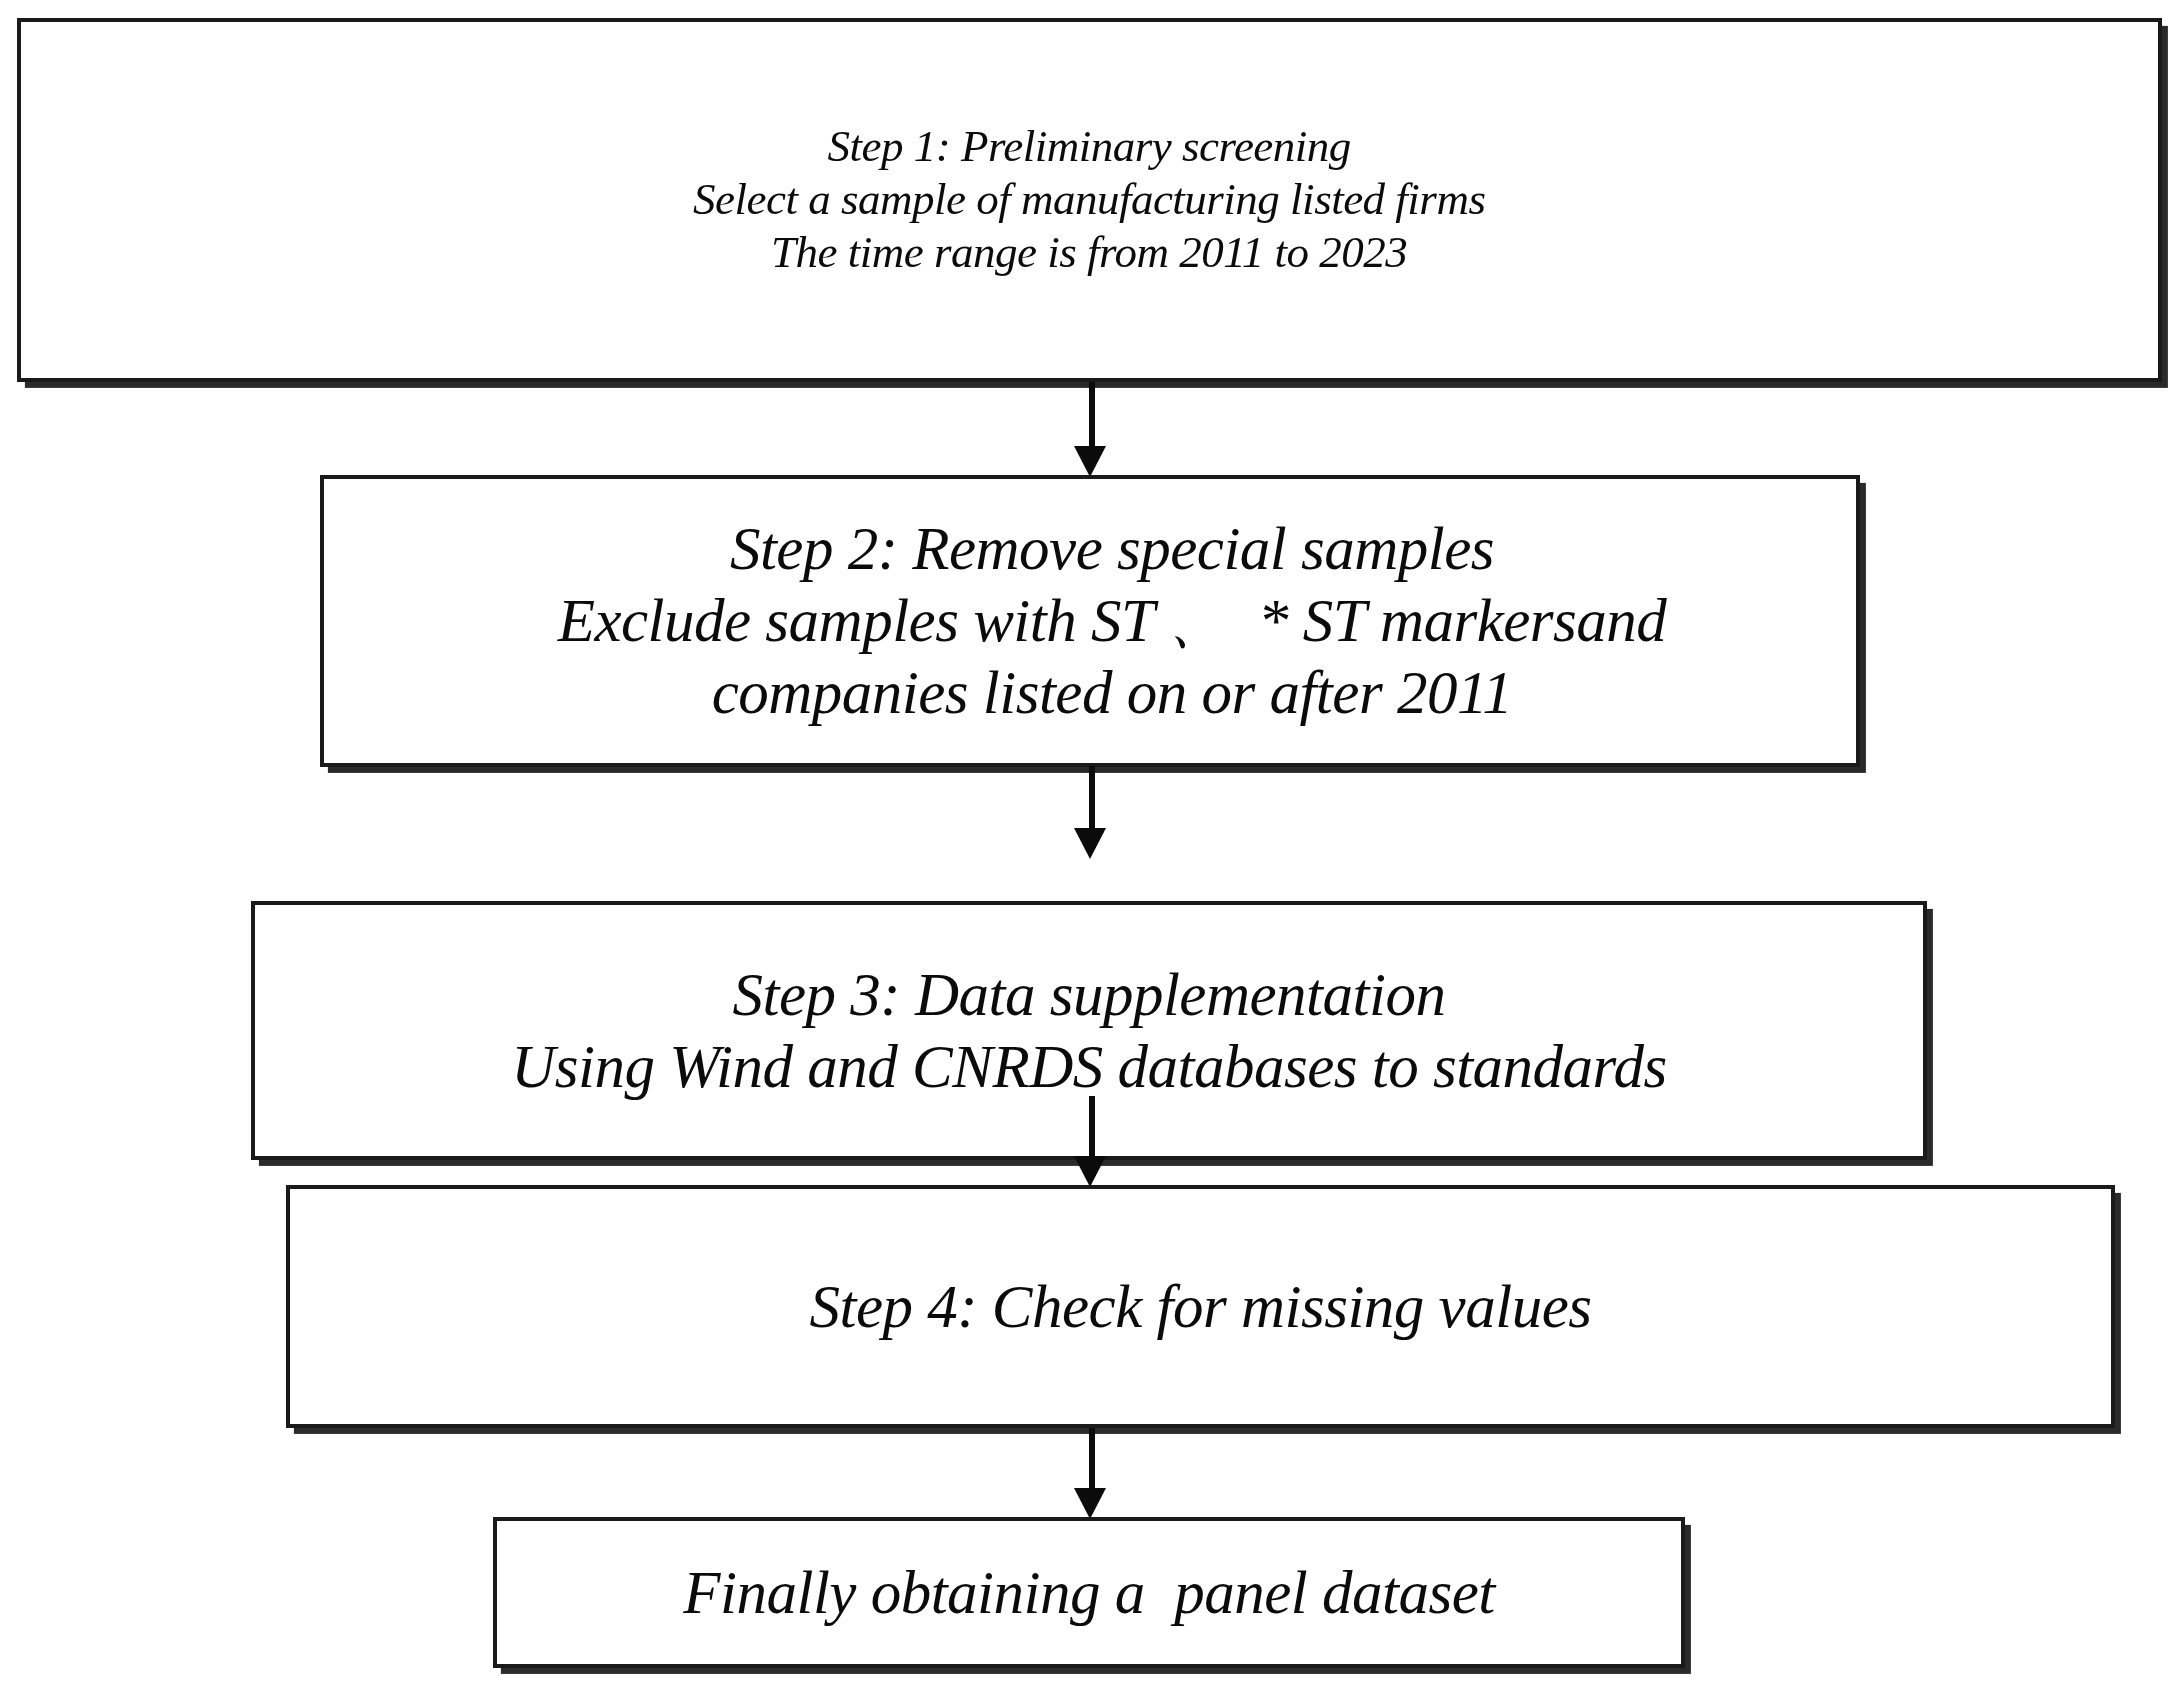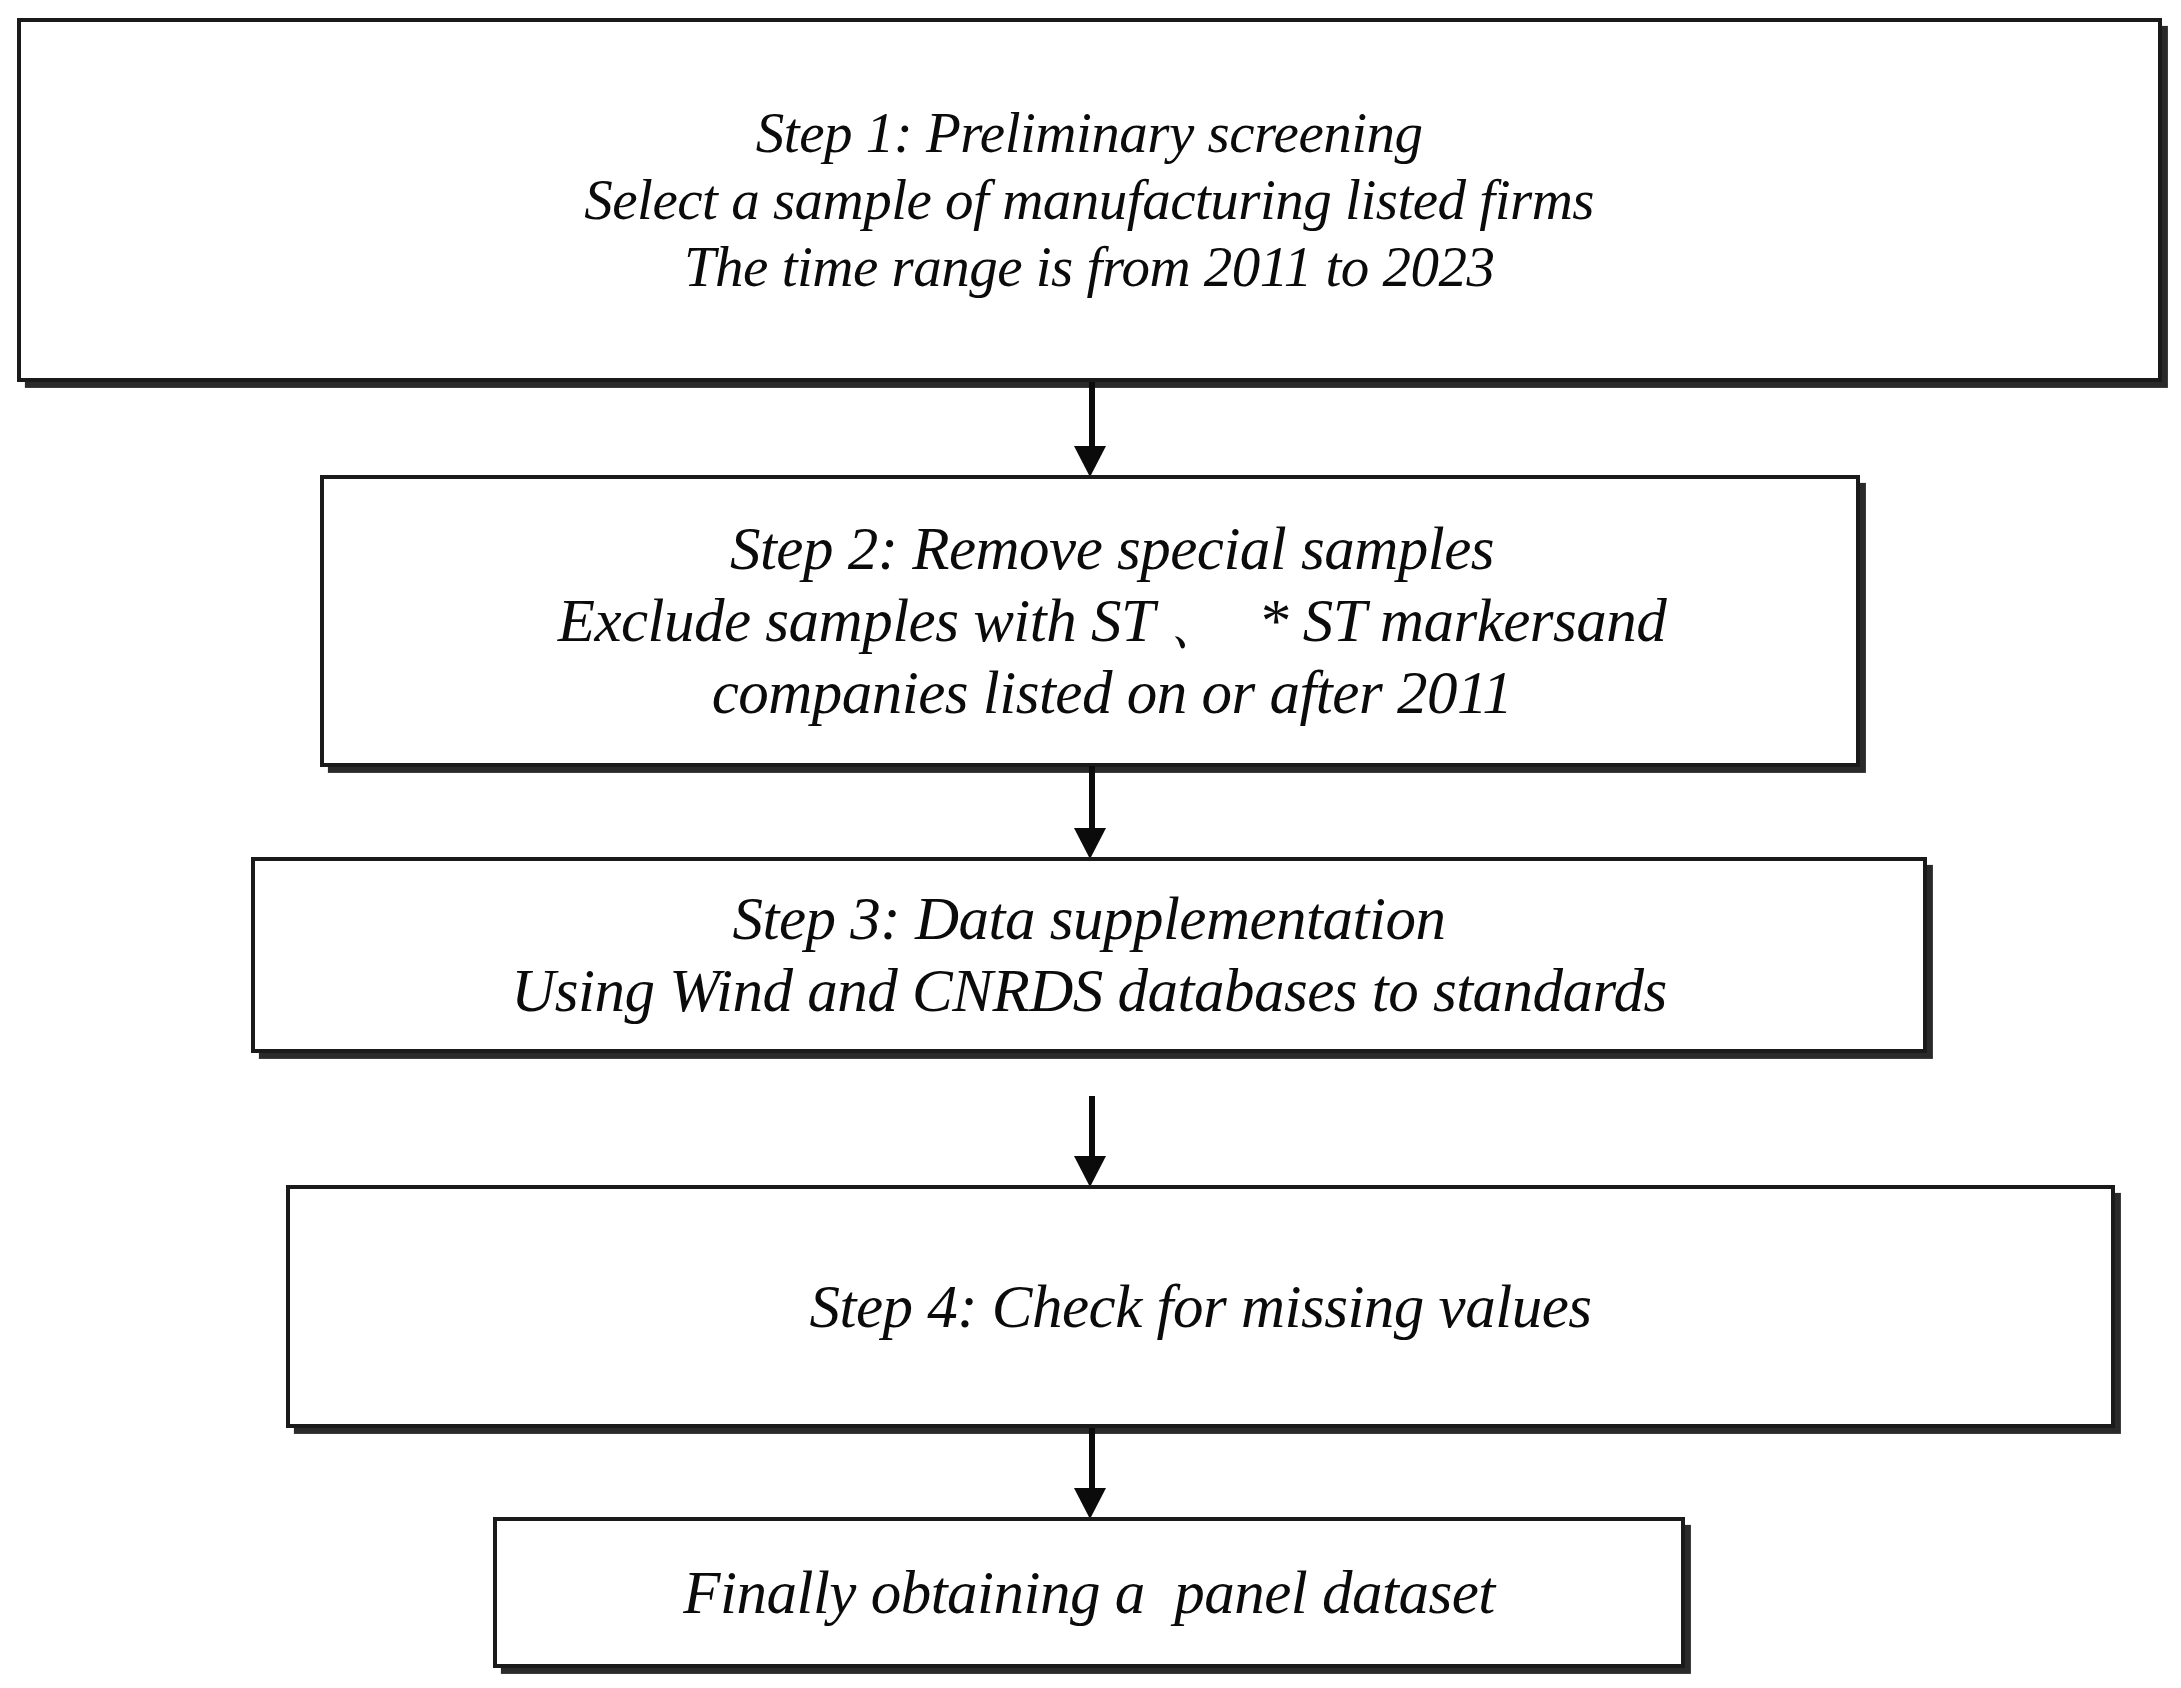--- a/index.html
+++ b/index.html
@@ -36,25 +36,25 @@
     font-weight: 400;
     color: #0b0b0b;
     line-height: 1.18;
     white-space: pre;
     letter-spacing: -0.5px;
   }
 
   
   #box-1 { left: 16.7px;  top: 17.7px;   width: 2145px; height: 364px; }
   #box-2 { left: 320px; top: 475px;  width: 1540px; height: 292px; }
-  #box-3 { left: 251px; top: 857px;  width: 1676px; height: 196px; }
+  #box-3 { left: 251px; top: 901px;  width: 1676px; height: 259px; }
   #box-4 { left: 286px; top: 1185px; width: 1829px; height: 243px; }
   #box-5 { left: 493px; top: 1517px; width: 1192px; height: 151px; }
 
-  #box-1 .flow-line { font-size: 57px; }
+  #box-1 .flow-line { font-size: 45px; }
   #box-2 .flow-line { font-size: 61px; padding-left: 44px; }
   #box-3 .flow-line { font-size: 61px; }
   #box-4 .flow-line { font-size: 61px; }
   #box-5 .flow-line { font-size: 61px; }
 
   
   .connector {
     position: absolute;
     left: 1074px;
     width: 33px;

